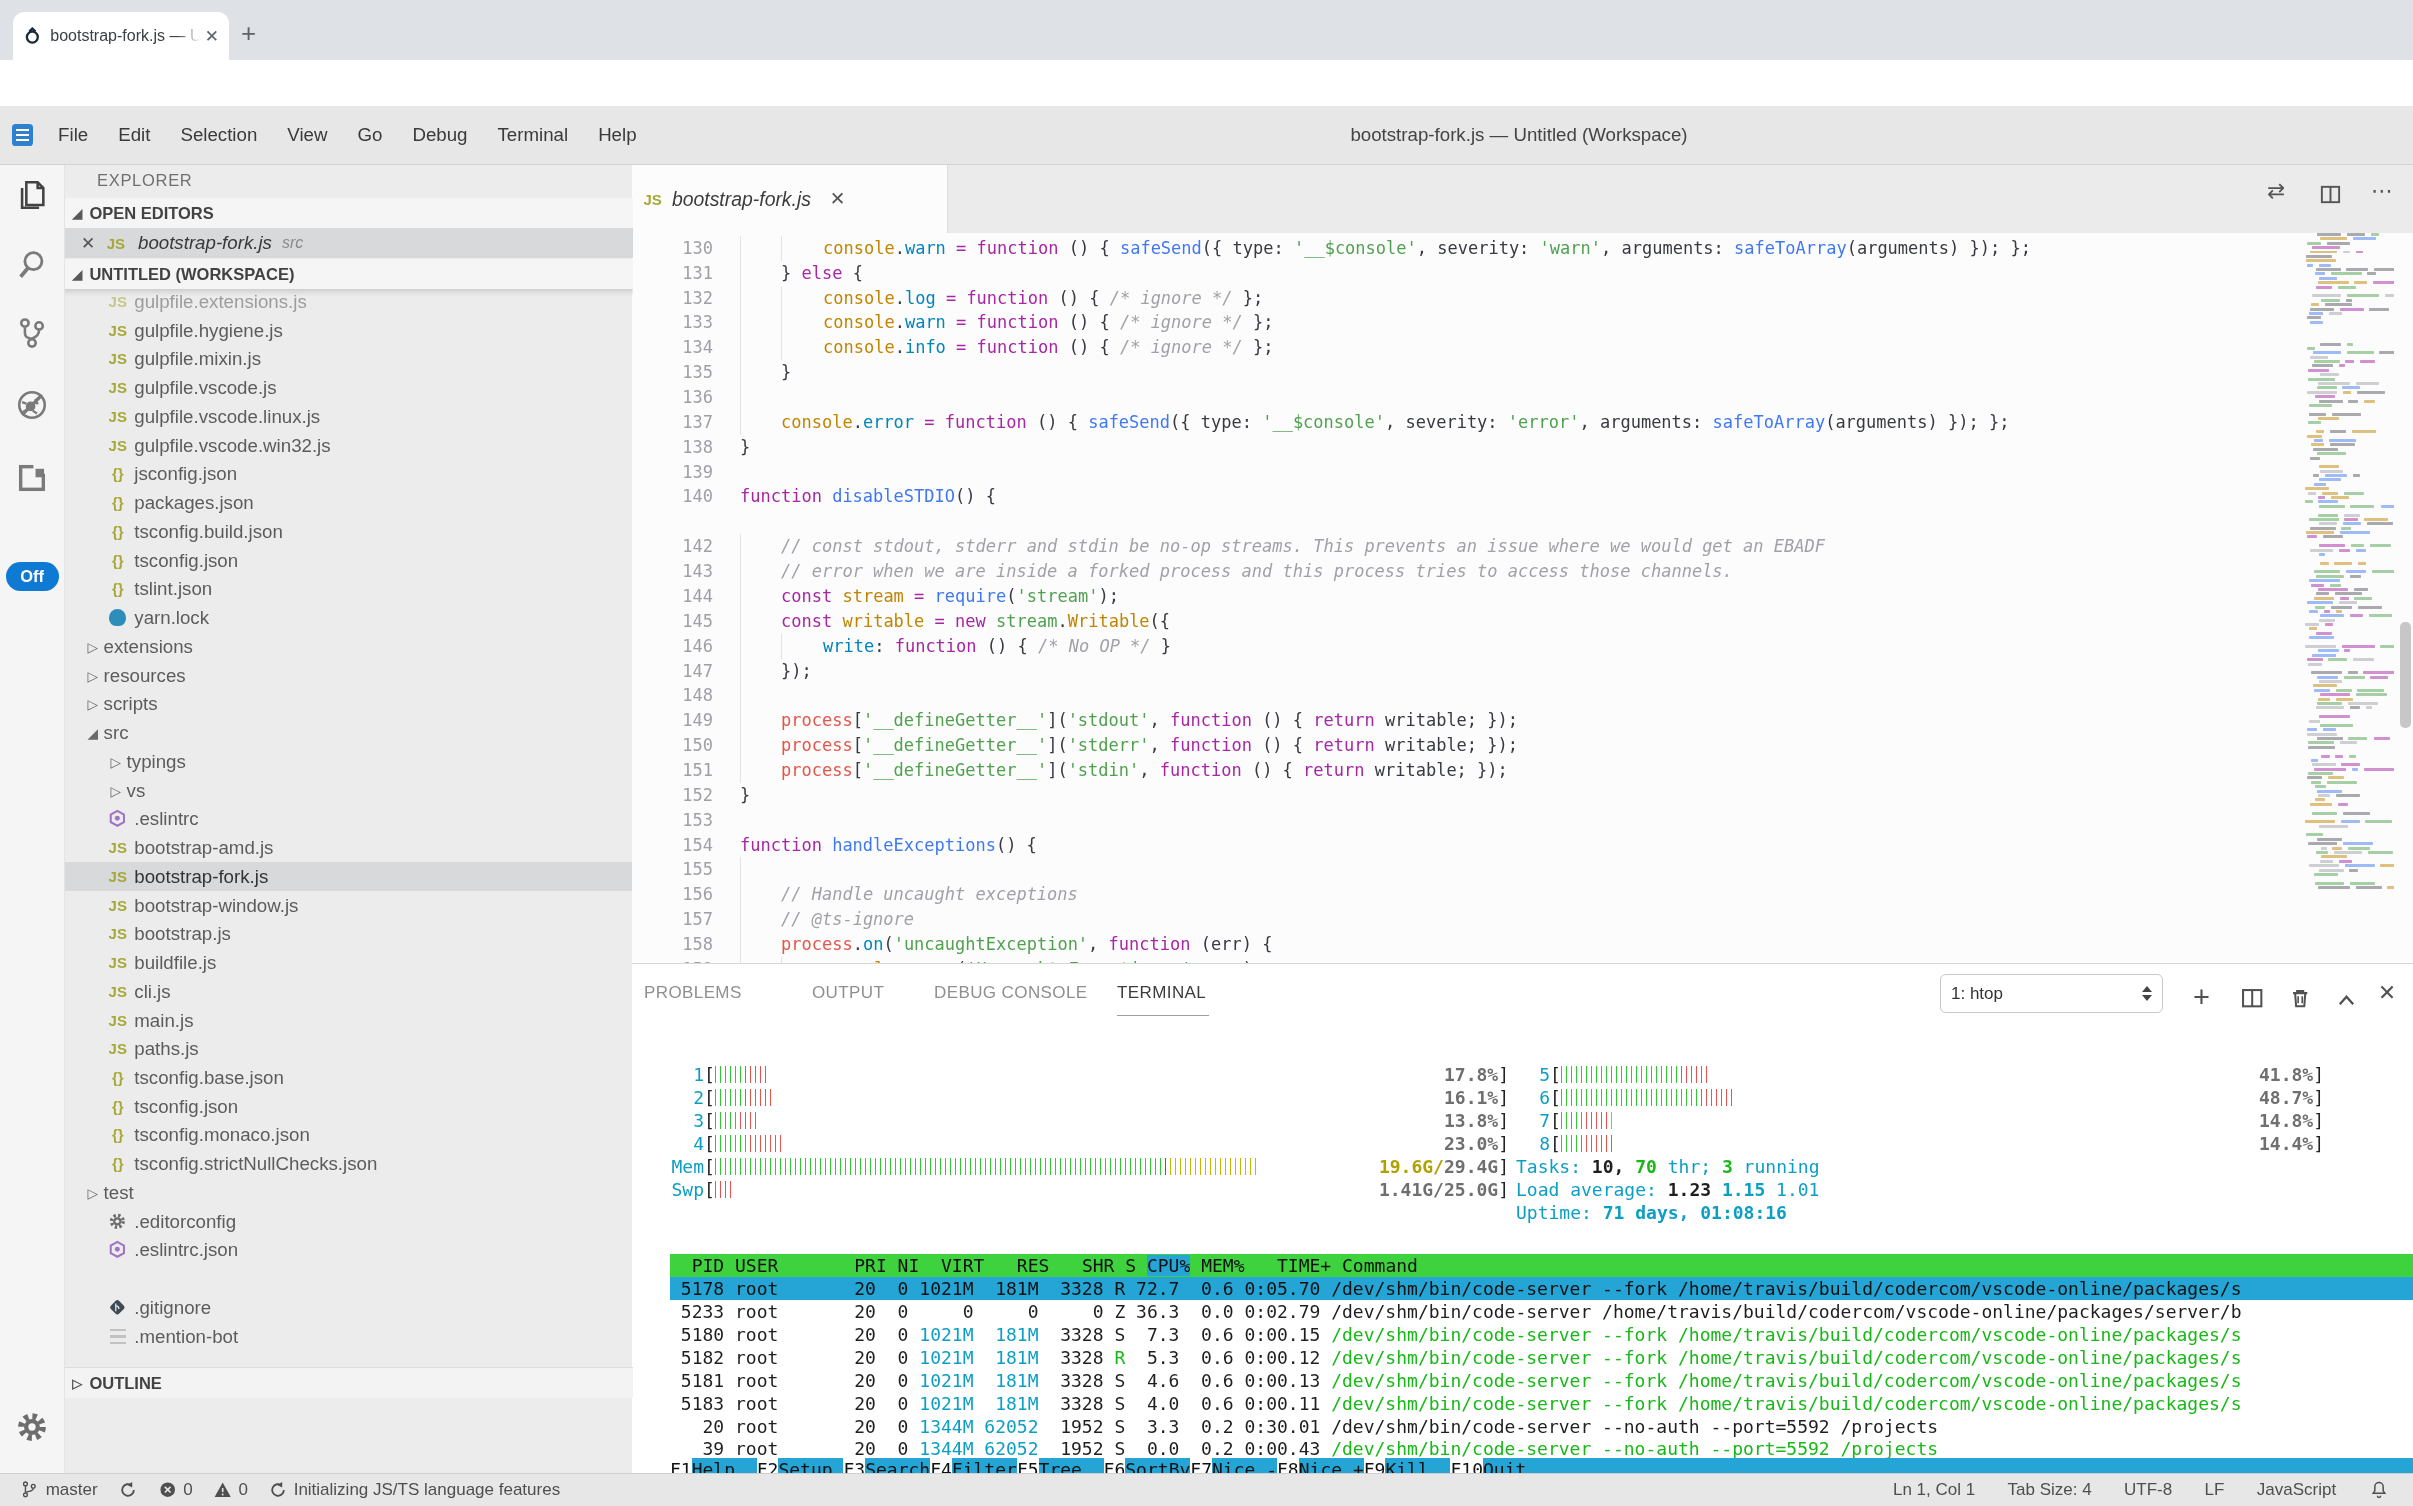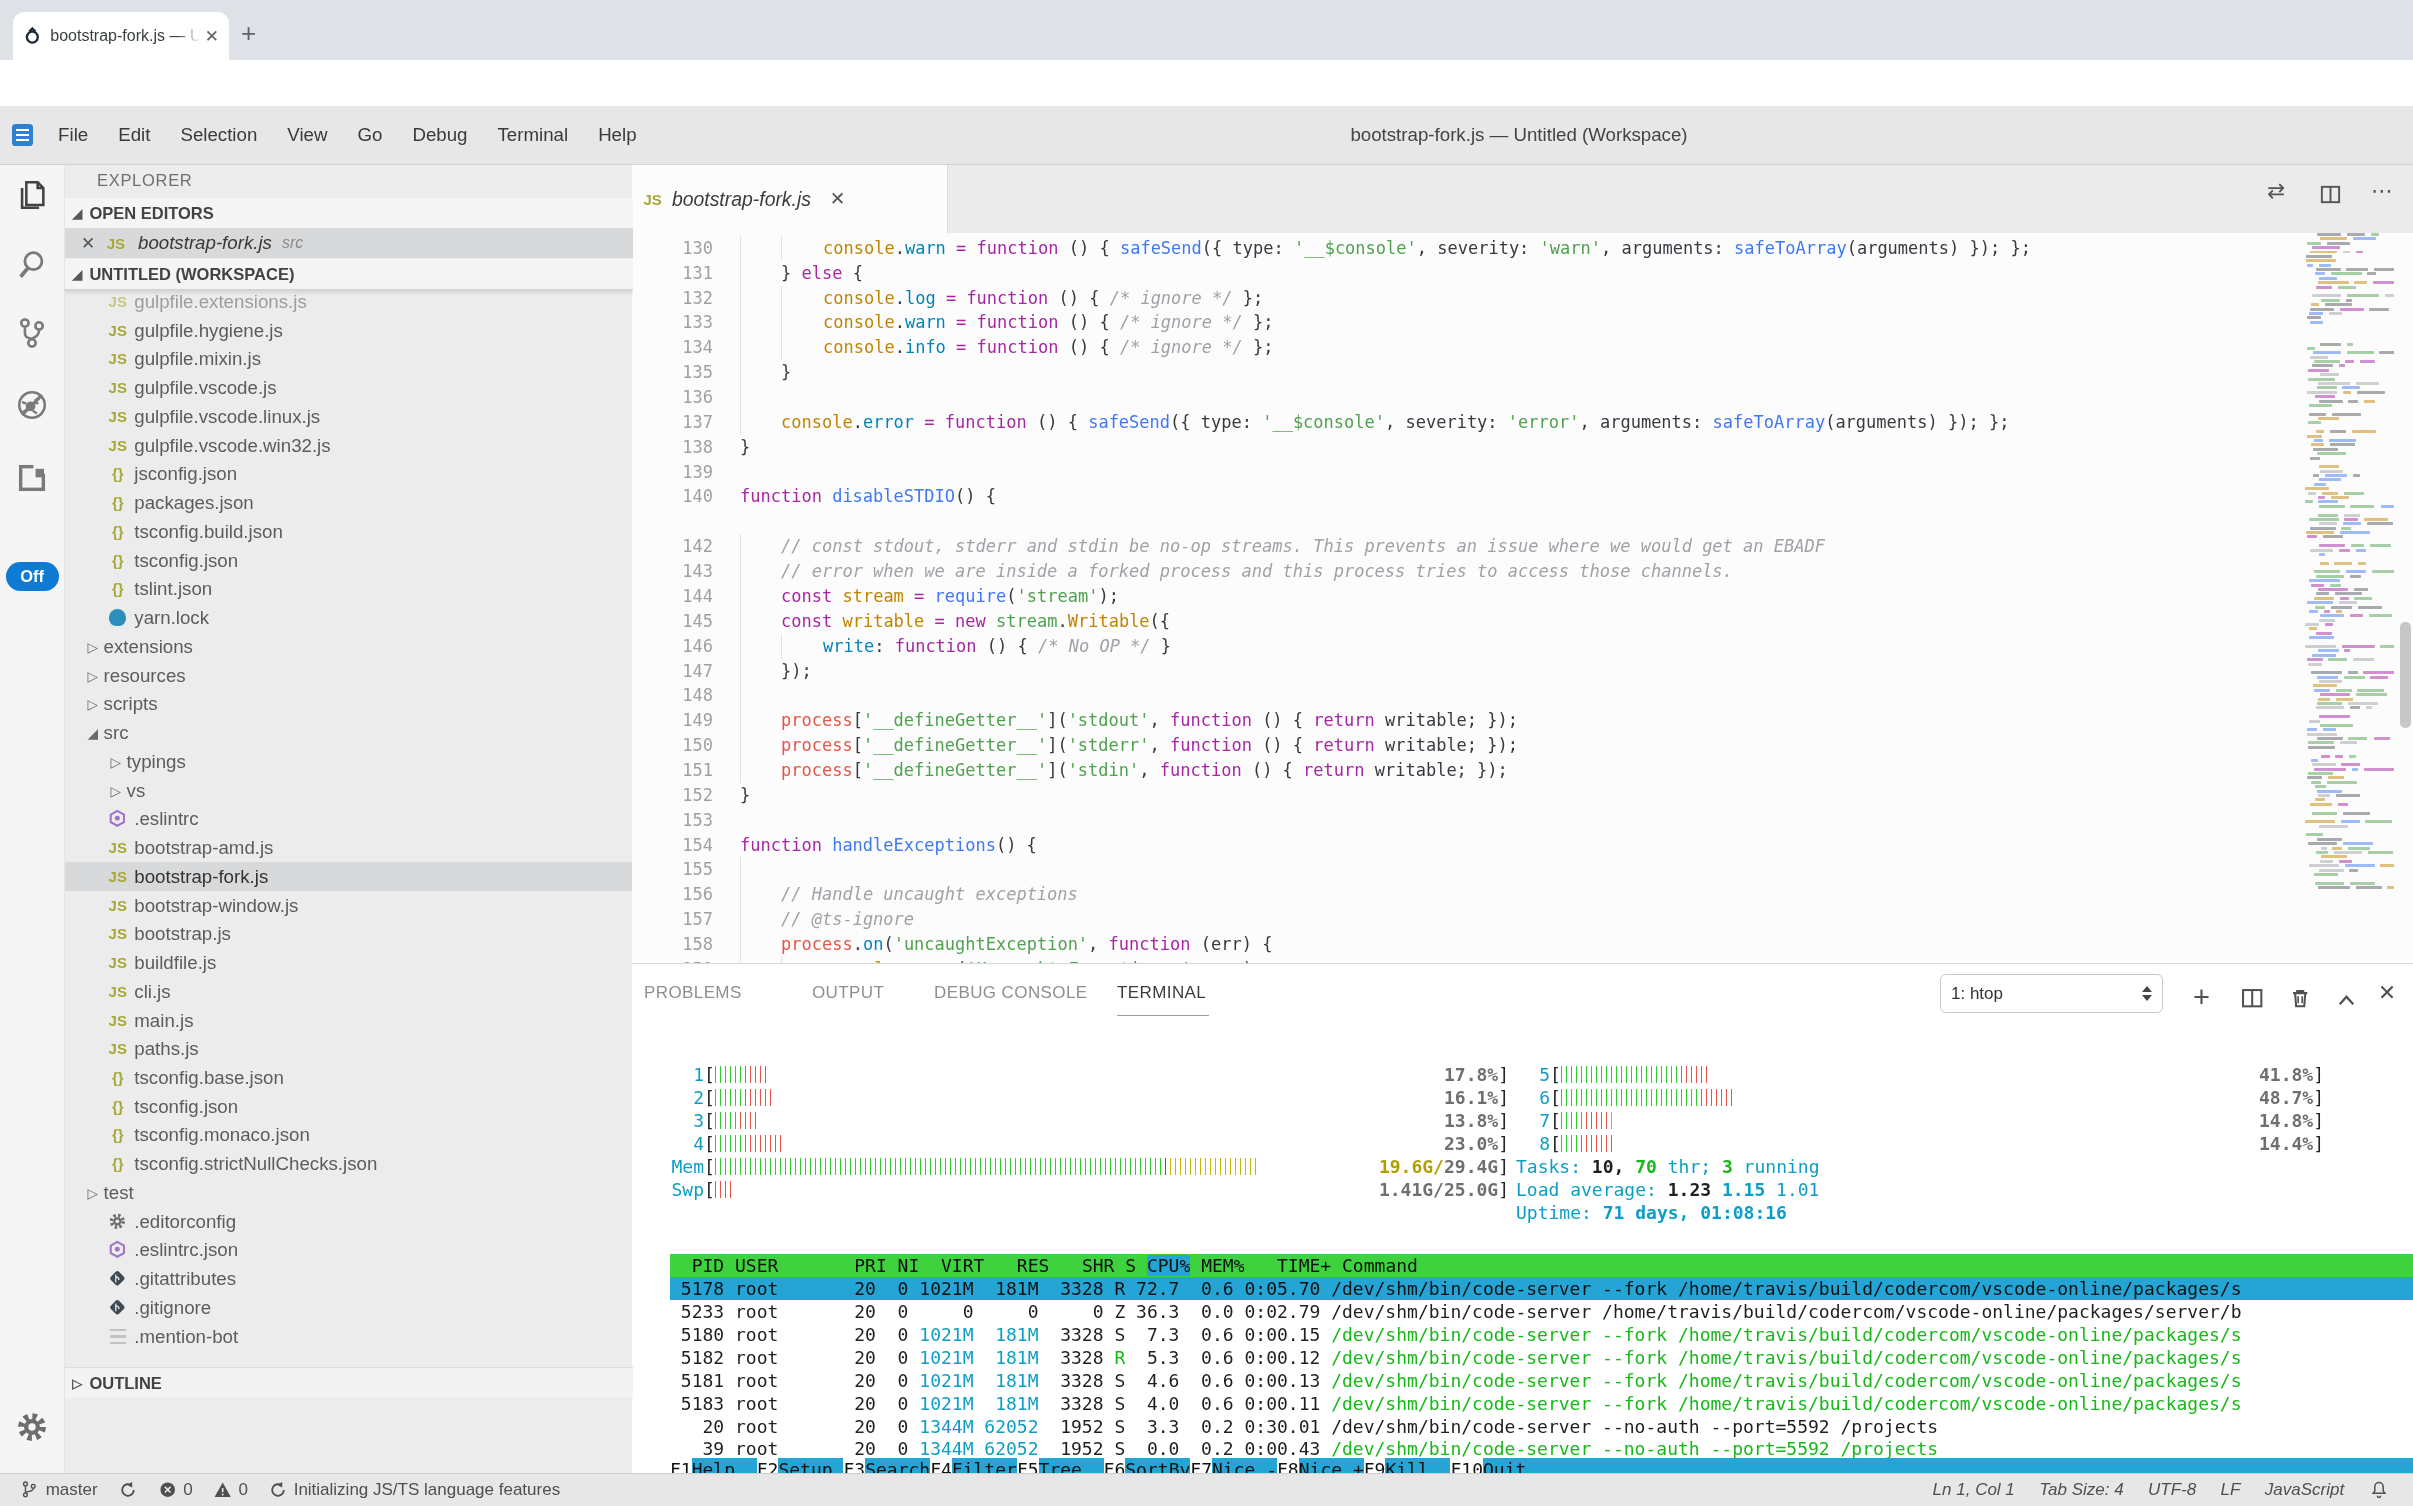--- a/index.html
+++ b/index.html
@@ -122,21 +122,21 @@
   .prow.sel span{color:#111 !important;}
   .fbar{display:flex;}
   .fbar .fk{color:#111;background:#fff;flex:none;}
   .fbar .fl{color:#111;background:#25a5d5;flex:none;}
   .fbar .fill{flex:1;background:#25a5d5;}
 
   
   #statusbar{left:0;top:1473px;width:2413px;height:33px;background:#e7e7e7;border-top:0.7px solid #cfcfcf;
              display:flex;align-items:center;box-sizing:border-box;font-size:17px;color:#4f4f4f;}
   .sitem{display:flex;align-items:center;margin-left:20px;gap:5.7px;}
-  .sitem.right{margin-left:0;margin-right:24.4px;font-style:italic;}
+  .sitem.right{margin-left:8px;margin-right:24.4px;}
   #sb-spacer{flex:1;}
   .sico{width:20px;height:20px;color:#4f4f4f;}
 </style>
 </head>
 <body>
 
 <div id="app">
 
   <div class="abs" id="tabstrip">
     <div class="abs" id="btab">
@@ -442,29 +442,20 @@
         <span class="lbl">.editorconfig</span>
       </div>
       <div class="trow" style="top: 948px;">
         <span class="fico">
           <svg width="18.7" height="18.7" viewBox="0 0 24 24">
             <polygon points="12,2.5 20.5,7.2 20.5,16.8 12,21.5 3.5,16.8 3.5,7.2" fill="none" stroke="#a074c4" stroke-width="2.6"></polygon>
             <circle cx="12" cy="12" r="3.2" fill="#a074c4"></circle>
           </svg>
         </span>
         <span class="lbl">.eslintrc.json</span>
-      </div>
-      <div class="trow" style="top: 977px;">
-        <span class="fico">
-          <svg width="18.7" height="18.7" viewBox="0 0 24 24">
-            <rect x="4.6" y="4.6" width="14.8" height="14.8" rx="3" transform="rotate(45 12 12)" fill="#3e4a54"></rect>
-            <path d="M10 7v10M10 10c2 0 4 1 4 4" stroke="#ececec" stroke-width="1.6" fill="none"></path>
-          </svg>
-        </span>
-        <span class="lbl">.gitattributes</span>
       </div>
       <div class="trow" style="top: 1006px;">
         <span class="fico">
           <svg width="18.7" height="18.7" viewBox="0 0 24 24">
             <rect x="4.6" y="4.6" width="14.8" height="14.8" rx="3" transform="rotate(45 12 12)" fill="#3e4a54"></rect>
             <path d="M10 7v10M10 10c2 0 4 1 4 4" stroke="#ececec" stroke-width="1.6" fill="none"></path>
           </svg>
         </span>
         <span class="lbl">.gitignore</span>
       </div>

